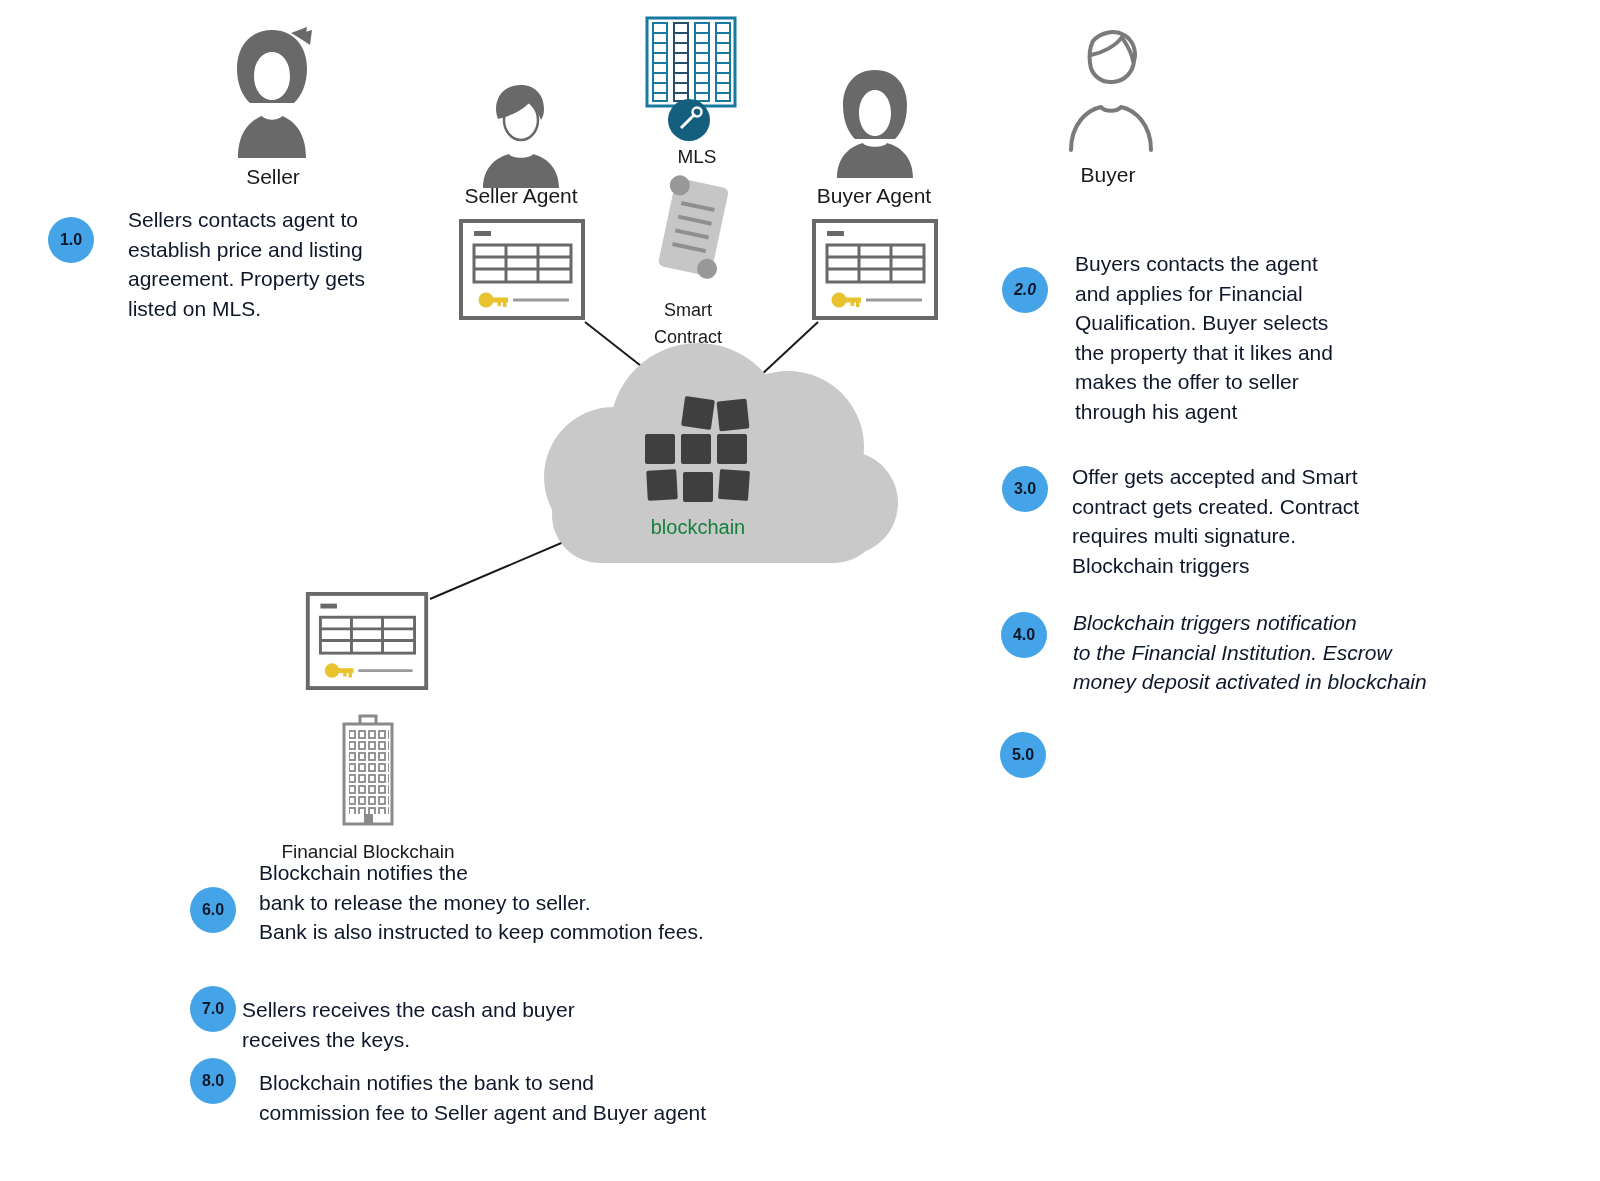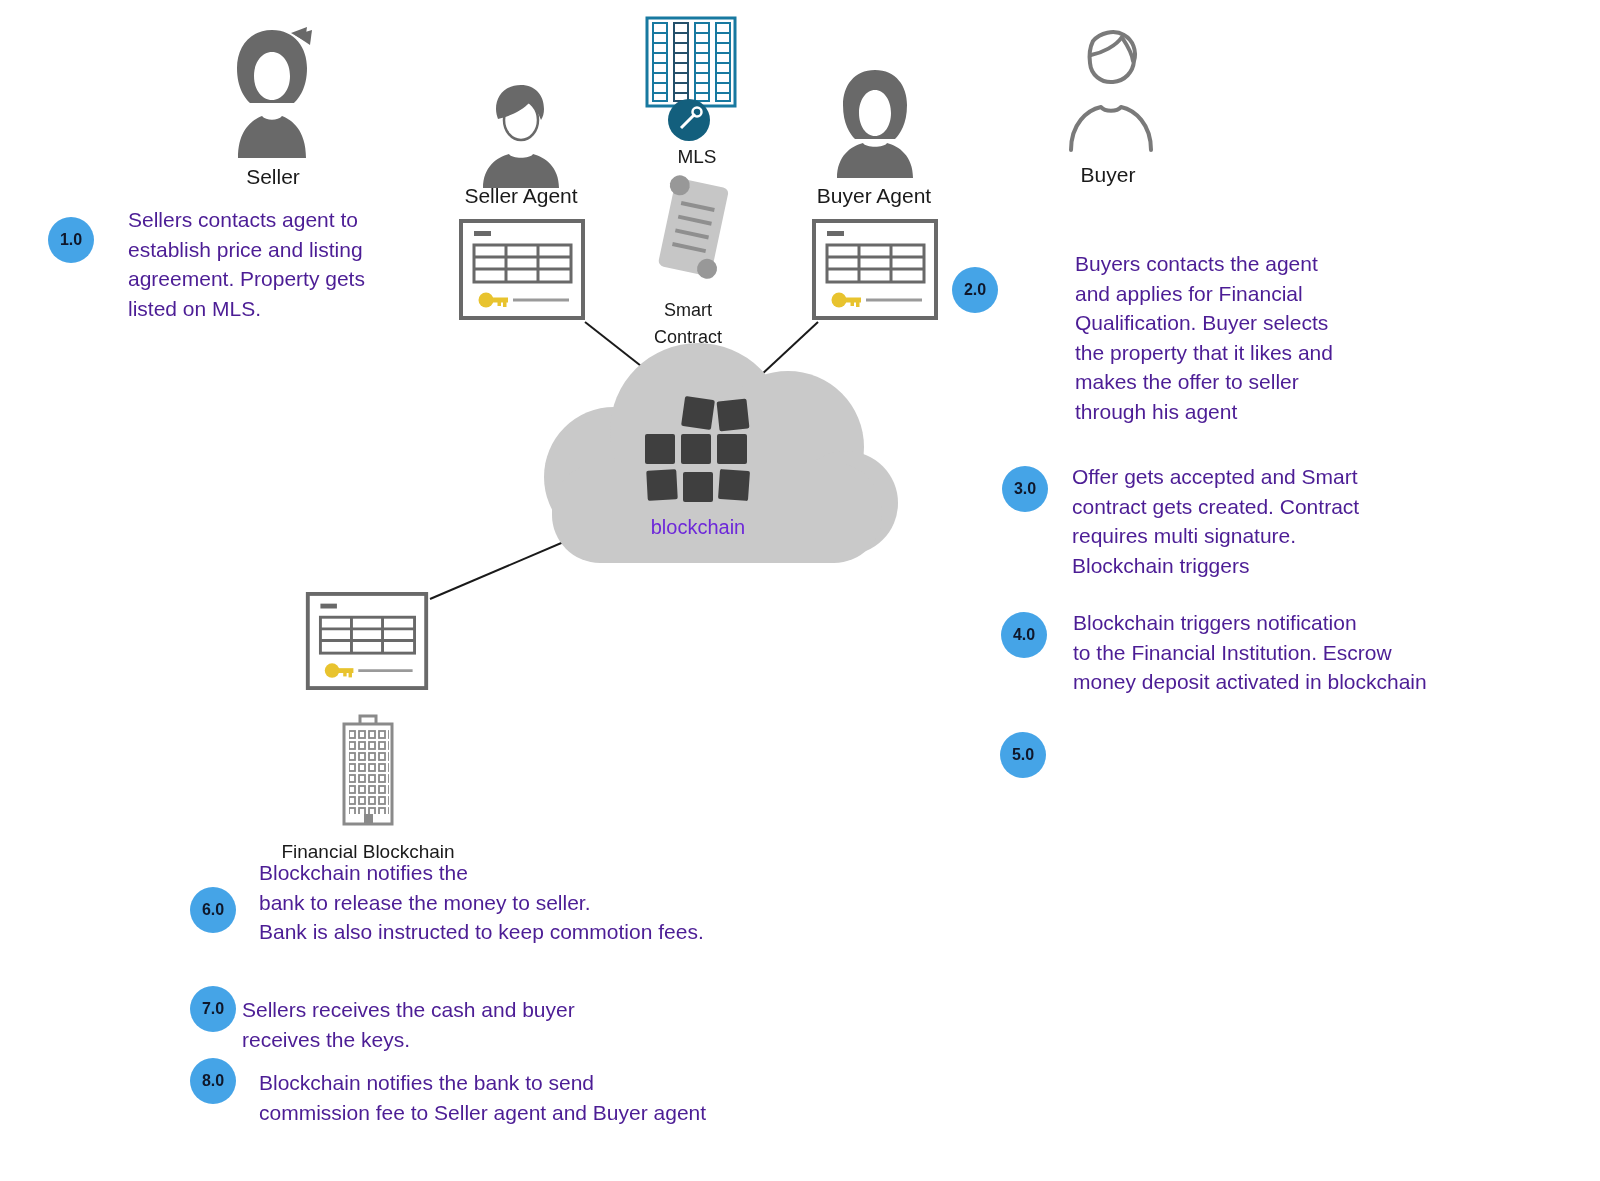--- a/index.html
+++ b/index.html
@@ -9,24 +9,24 @@
   .abs { position:absolute; }
   .actor-label { position:absolute; text-align:center; font-size:21px; color:#1a1a1a; white-space:pre-line; }
   .label-19 { font-size:19px; }
   .label-18 { font-size:18px; line-height:27px; }
   .step-badge {
     position:absolute; width:46px; height:46px; border-radius:50%;
     background:#45a4e7; color:#0f172a; font-size:16px; font-weight:bold;
     display:flex; align-items:center; justify-content:center;
   }
   .step-text {
-    position:absolute; font-size:21px; line-height:29.5px; color:#4c1d95;
+    position:absolute; font-size:21px; line-height:29.5px; color:#0f172a;
     white-space:pre-line;
   }
-  .blockchain-label { position:absolute; left:0; top:181px; width:336px; text-align:center; font-size:20px; color:#6d28d9; }
+  .blockchain-label { position:absolute; left:0; top:181px; width:336px; text-align:center; font-size:20px; color:#15803d; }
   .tile { position:absolute; width:30px; height:30px; background:#3f3f3f; border-radius:2px; }
 </style>
 </head>
 <body>
 
 <div class="canvas">
 
   <svg class="abs" style="left:0;top:0" width="1600" height="1181">
     <line x1="585" y1="322" x2="650" y2="373" stroke="#1a1a1a" stroke-width="2"></line>
     <line x1="818" y1="322" x2="759" y2="377" stroke="#1a1a1a" stroke-width="2"></line>
@@ -234,36 +234,36 @@
     </svg>
   </div>
   <div class="actor-label label-19" style="left:268px; top:841px; width:200px;">Financial Blockchain</div>
 
   <div class="step-badge" style="left:48px; top:217px;">1.0</div>
   <div class="step-text" style="left:128px; top:205px;">Sellers contacts agent to
 establish price and listing
 agreement. Property gets
 listed on MLS.</div>
 
-  <div class="step-badge" style="left:952px; top:267px;">2.0</div>
+  <div class="step-badge" style="left:1002px; top:267px;font-style:italic;">2.0</div>
   <div class="step-text" style="left:1075px; top:249px;">Buyers contacts the agent
 and applies for Financial
 Qualification. Buyer selects
 the property that it likes and
 makes the offer to seller
 through his agent</div>
 
   <div class="step-badge" style="left:1002px; top:466px;">3.0</div>
   <div class="step-text" style="left:1072px; top:462px;">Offer gets accepted and Smart
 contract gets created. Contract
 requires multi signature.
 Blockchain triggers</div>
 
   <div class="step-badge" style="left:1001px; top:612px;">4.0</div>
-  <div class="step-text" style="left:1073px; top:608px;">Blockchain triggers notification
+  <div class="step-text" style="left:1073px; top:608px;font-style:italic;">Blockchain triggers notification
 to the Financial Institution. Escrow
 money deposit activated in blockchain</div>
 
   <div class="step-badge" style="left:1000px; top:732px;">5.0</div>
 
   <div class="step-badge" style="left:190px; top:887px;">6.0</div>
   <div class="step-text" style="left:259px; top:858px;">Blockchain notifies the
 bank to release the money to seller.
 Bank is also instructed to keep commotion fees.</div>
 

